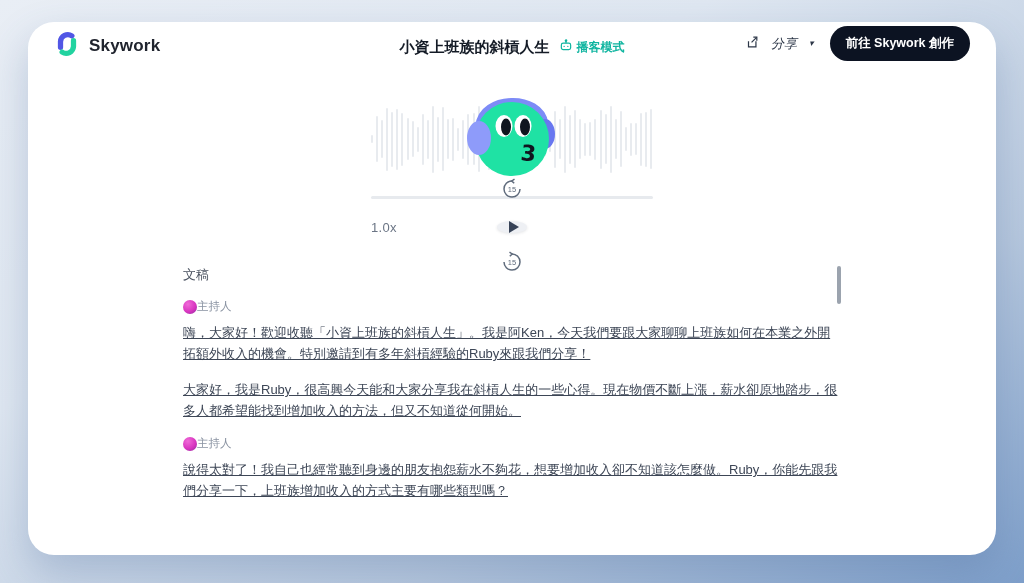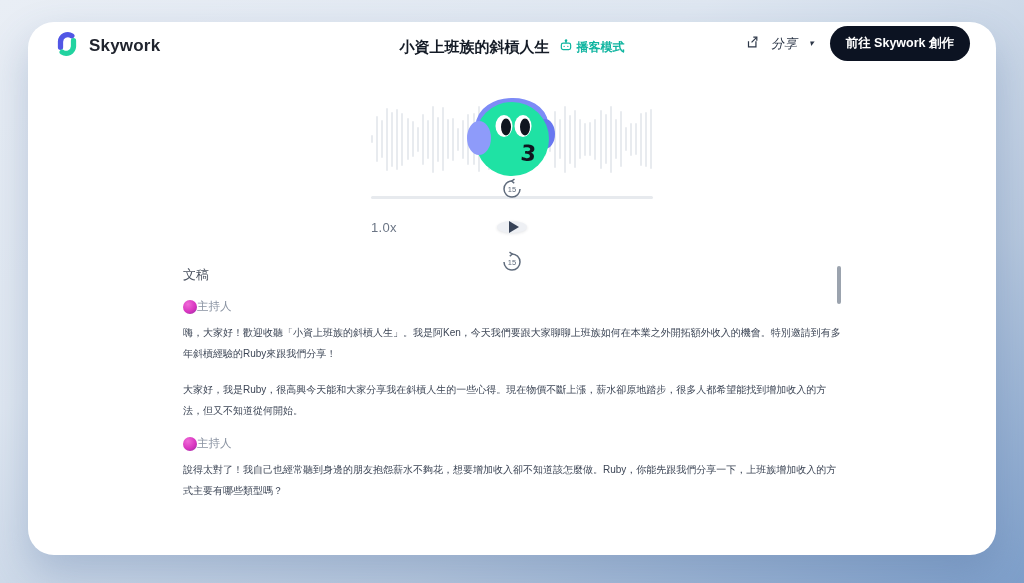--- a/index.html
+++ b/index.html
@@ -50,21 +50,21 @@
     border-bottom:6px solid transparent; margin-left:3px; }
   
   .transcript { position:relative; width:658px; margin:24px auto 0; height:268px; overflow:hidden; }
   .transcript-heading { font-size:13px; color:#4a5260; margin-bottom:15px; }
   .entry { margin-bottom:15px; }
   .speaker-row { display:flex; align-items:center; margin-bottom:8px; }
   .dot { width:14px; height:14px; border-radius:50%; flex:0 0 auto; }
   .dot.host { background:radial-gradient(circle at 35% 30%, #f06ad8 0%, #d936c0 55%, #8e2a9e 100%); }
   .dot.guest { background:radial-gradient(circle at 35% 30%, #6d8cf0 0%, #3b5bd6 55%, #25369c 100%); }
   .speaker-label { font-size:11.5px; color:#8a93a2; }
-  .entry-text { font-size:10px; color:#3d4656; line-height:21px; }
+  .entry-text { font-size:13px; color:#3d4656; line-height:21px;text-decoration:underline; }
   .scroll-thumb { position:absolute; right:0; top:0; width:4px; height:38px;
     background:#9ba3ae; border-radius:2px; cursor:pointer; }
 </style>
 </head>
 <body>
 
 <div class="card">
 
   <div class="header">
     <div class="logo">

